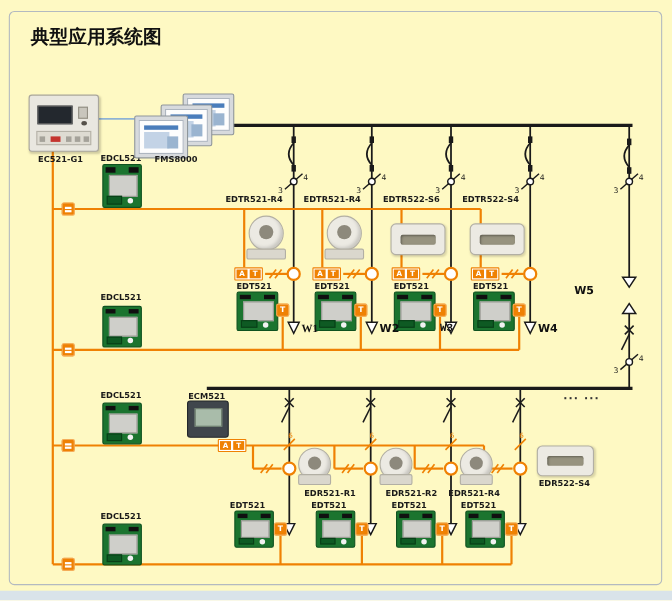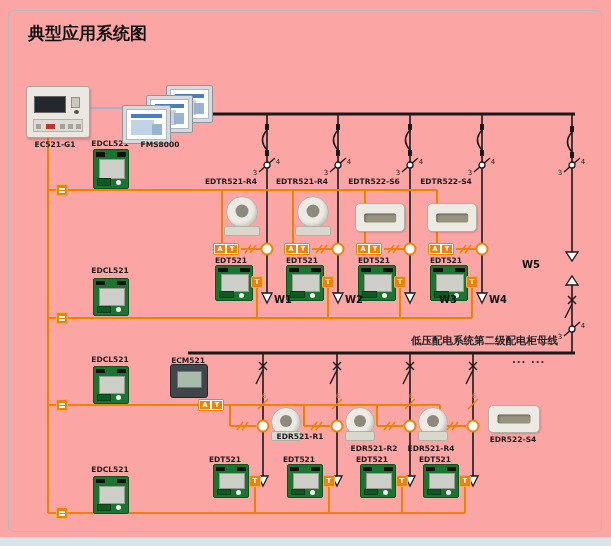--- a/index.html
+++ b/index.html
@@ -1,16 +1,16 @@
 <!DOCTYPE html>
 <html><head>
 <meta charset="utf-8">
 <style>
   html,body{margin:0;padding:0;background:#fff;}
-  .stage{position:relative;width:611px;height:546px;background:#fca5a5;overflow:hidden;
+  .stage{position:relative;width:611px;height:546px;background:#fef9c3;overflow:hidden;
          font-family:"DejaVu Sans",sans-serif;}
   .abs{position:absolute;}
   .border-box{left:8px;top:10px;width:592px;height:520px;border:1px solid #b3bac0;border-radius:5px;}
   .footer-strip{left:0;top:537px;width:611px;height:9px;background:#d9e3ea;}
   .title{left:28px;top:22px;font-size:17px;font-weight:bold;color:#111;}
   .lbl{font-size:7.5px;font-weight:bold;color:#1a1a1a;text-align:center;white-space:nowrap;}
   .zh{font-size:10.5px;font-weight:bold;color:#222;text-align:right;white-space:nowrap;}
   .wlbl{font-size:10px;font-weight:bold;color:#111;text-align:left;white-space:nowrap;}
   .dots{font-size:10px;font-weight:bold;color:#333;letter-spacing:1px;white-space:nowrap;}
 
@@ -260,21 +260,20 @@
   </div>
   <div class="abs mon" style="left:122px;top:105px;width:47px;height:37px;">
     <div class="scr">
         <div class="mbar"></div>
         <div class="mblk"></div>
         <div class="mblk2"></div>
       </div>
   </div>
   <div class="abs lbl" style="left:132px;top:140px;width:56px;">FMS8000</div>
 
-  <div class="abs zh" style="left:330px;top:334px;width:228px;">低压配电系统第二级配电柜母线</div>
   <div class="abs dots" style="left:512px;top:357px;width:52px;">··· ···</div>
 
   <div class="abs lbl" style="left:88px;top:266px;width:44px;">EDCL521</div>
   <div class="abs pcb" style="left:93px;top:278px;width:34px;height:36px;">
     <div class="pc1"></div>
       <div class="pc2"></div>
       <div class="chip"></div>
       <div class="pterm"></div>
       <div class="pdot"></div>
   </div>
@@ -383,23 +382,23 @@
       <div class="chip"></div>
       <div class="pterm"></div>
       <div class="pdot"></div>
     </div>
 
   <div class="abs badge" style="left:251px;top:276px;width:12px;height:12px;">T</div>
   <div class="abs badge" style="left:322px;top:276px;width:12px;height:12px;">T</div>
   <div class="abs badge" style="left:394px;top:276px;width:12px;height:12px;">T</div>
   <div class="abs badge" style="left:466px;top:276px;width:12px;height:12px;">T</div>
 
-  <div class="abs wlbl" style="left:274px;top:294px;width:26px;">W1</div>
+  <div class="abs wlbl" style="left:274px;top:294px;width:26px;font-family:Liberation Serif, serif;">W1</div>
   <div class="abs wlbl" style="left:345px;top:294px;width:26px;">W2</div>
-  <div class="abs wlbl" style="left:439px;top:294px;width:26px;">W3</div>
+  <div class="abs wlbl" style="left:400px;top:294px;width:26px;font-family:Liberation Mono, monospace;">W3</div>
   <div class="abs wlbl" style="left:489px;top:294px;width:26px;">W4</div>
   <div class="abs wlbl" style="left:510px;top:259px;width:30px;text-align:right;">W5</div>
 
   <div class="abs lbl" style="left:166px;top:356px;width:44px;">ECM521</div>
   <div class="abs meter" style="left:170px;top:364px;width:36px;height:32px;">
       <div class="mscr"></div>
     </div>
   <div class="abs at" style="left:198px;top:399px;">
     <div class="cell">A</div>
     <div class="cell">T</div>
@@ -417,21 +416,21 @@
     </div>
   <div class="abs" style="left:416px;top:407px;width:34px;height:34px;">
     <div class="ctr-ring" style="width:28px;height:28px;"></div>
       <div class="ctr-hole" style="top:14px;width:12px;height:12px;"></div>
       <div class="ctr-base"></div>
     </div>
   <div class="abs ctq" style="left:488px;top:405px;width:50px;height:26px;">
       <div class="slot"></div>
     </div>
 
-  <div class="abs lbl" style="left:269px;top:432px;width:62px;">EDR521-R1</div>
+  <div class="abs lbl" style="left:269px;top:444px;width:62px;">EDR521-R1</div>
   <div class="abs lbl" style="left:343px;top:444px;width:62px;">EDR521-R2</div>
   <div class="abs lbl" style="left:400px;top:444px;width:62px;">EDR521-R4</div>
   <div class="abs lbl" style="left:486px;top:435px;width:54px;">EDR522-S4</div>
 
   <div class="abs lbl" style="left:203px;top:455px;width:44px;">EDT521</div>
   <div class="abs lbl" style="left:277px;top:455px;width:44px;">EDT521</div>
   <div class="abs lbl" style="left:350px;top:455px;width:44px;">EDT521</div>
   <div class="abs lbl" style="left:413px;top:455px;width:44px;">EDT521</div>
 
   <div class="abs pcb" style="left:213px;top:464px;width:34px;height:32px;">

